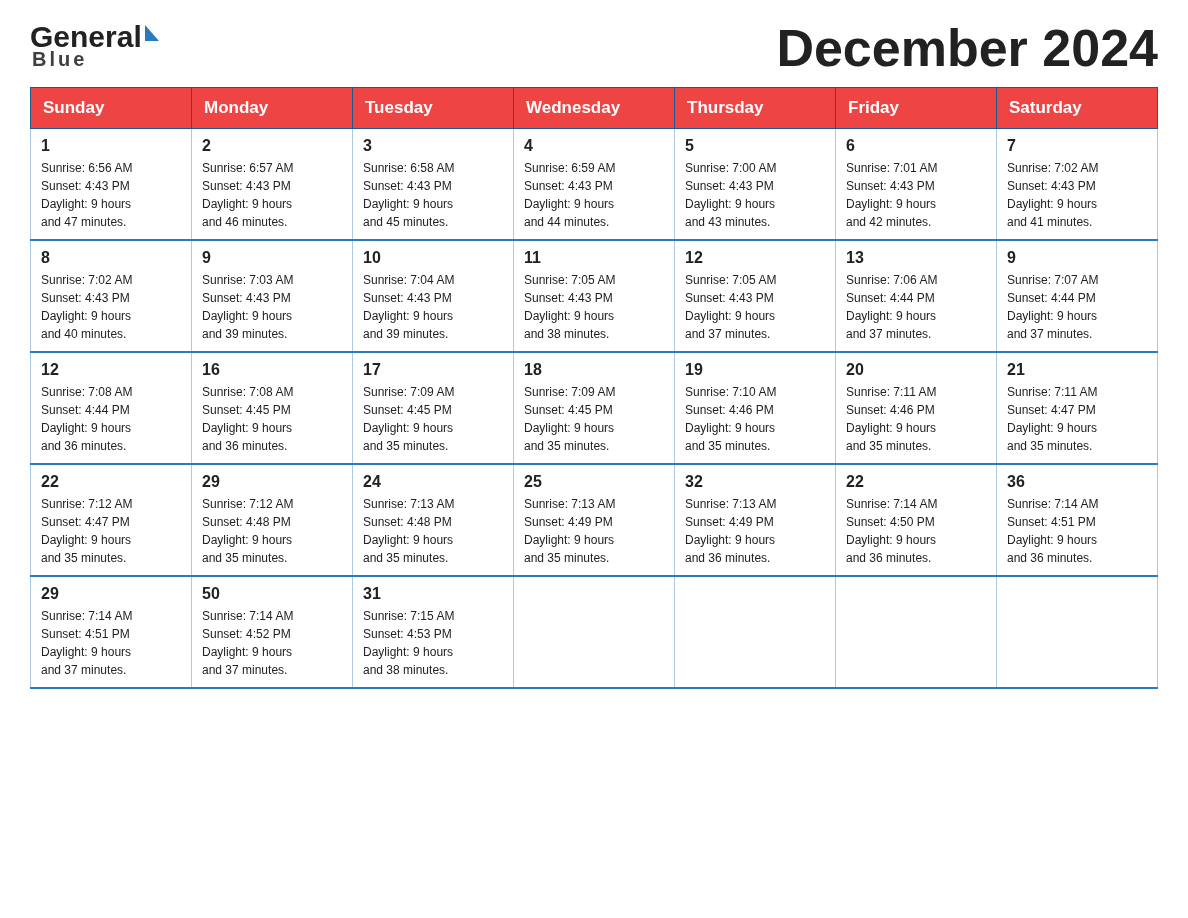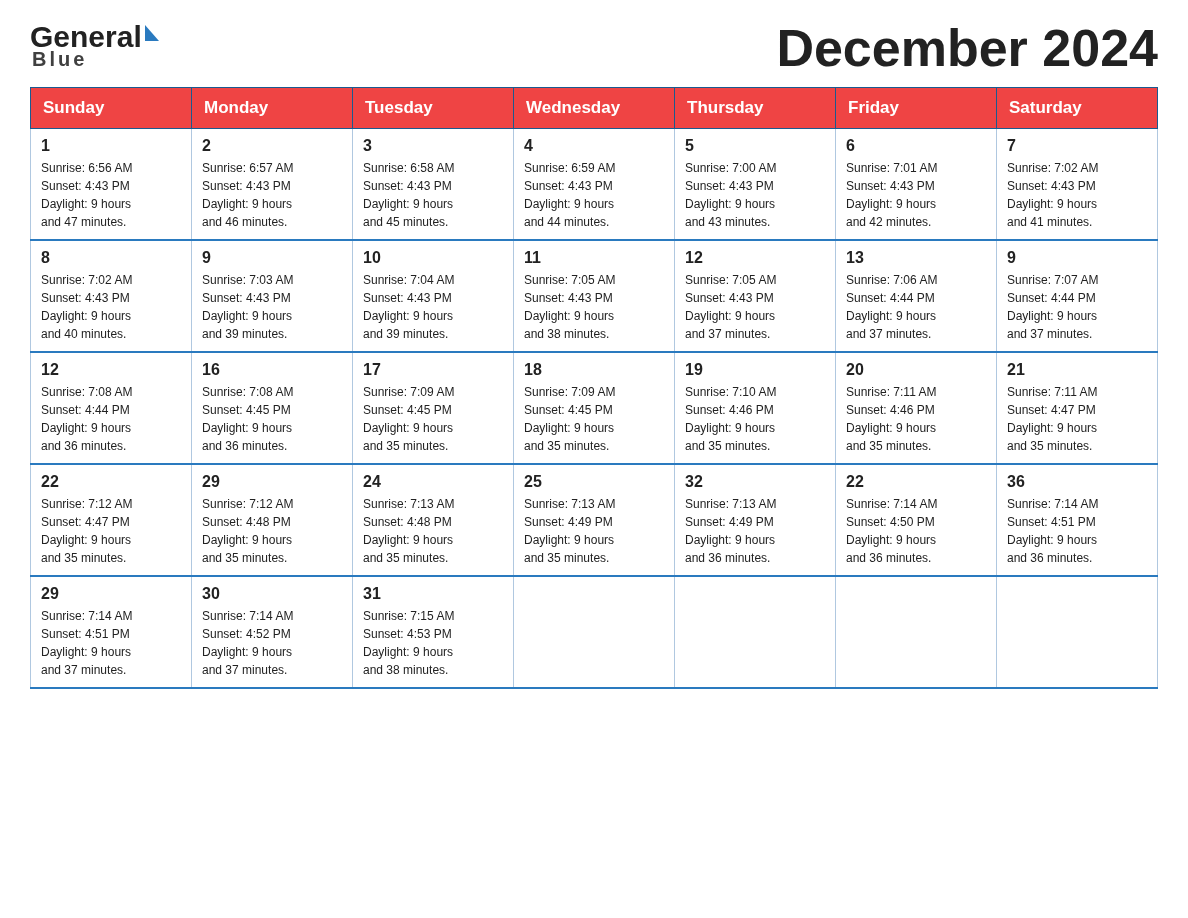--- a/index.html
+++ b/index.html
@@ -254,21 +254,21 @@
           <span class="day-num">36</span>
           <div class="day-info">Sunrise: 7:14 AM<br>Sunset: 4:51 PM<br>Daylight: 9 hours<br>and 36 minutes.</div>
         </td>
       </tr>
       <tr>
         <td>
           <span class="day-num">29</span>
           <div class="day-info">Sunrise: 7:14 AM<br>Sunset: 4:51 PM<br>Daylight: 9 hours<br>and 37 minutes.</div>
         </td>
         <td>
-          <span class="day-num">30</span>
+          <span class="day-num">50</span>
           <div class="day-info">Sunrise: 7:14 AM<br>Sunset: 4:52 PM<br>Daylight: 9 hours<br>and 37 minutes.</div>
         </td>
         <td>
           <span class="day-num">31</span>
           <div class="day-info">Sunrise: 7:15 AM<br>Sunset: 4:53 PM<br>Daylight: 9 hours<br>and 38 minutes.</div>
         </td>
         <td class="empty"></td>
         <td class="empty"></td>
         <td class="empty"></td>
         <td class="empty"></td>

